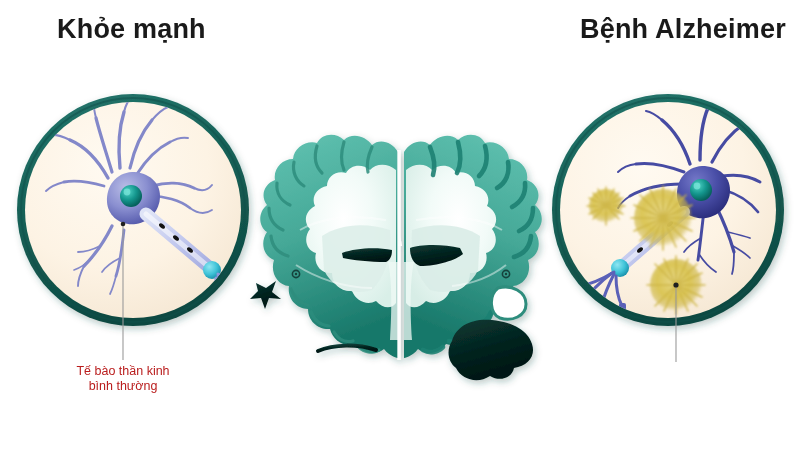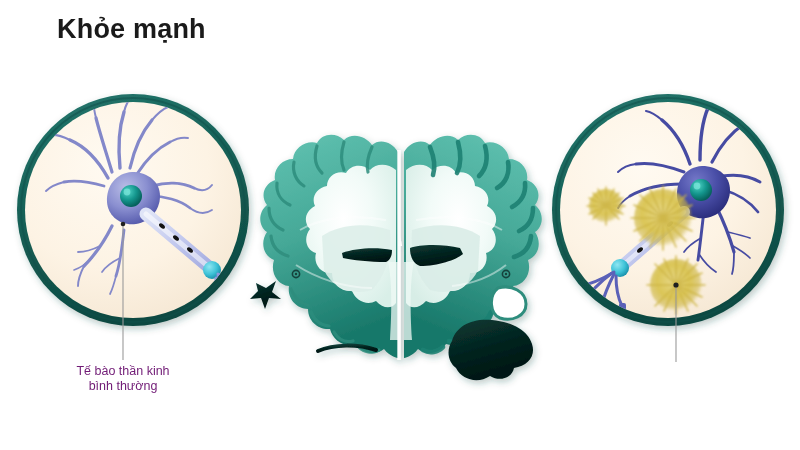--- a/index.html
+++ b/index.html
@@ -35,21 +35,21 @@
     white-space: nowrap;
   }
   #title-healthy { left: 57px;  top: 14px; }
   #title-disease { left: 580px; top: 14px; }
 
   
   .caption {
     position: absolute;
     font-family: "Liberation Sans", sans-serif;
     font-size: 12.5px;
-    color: #701a75;
+    color: #b91c1c;
     line-height: 15px;
     text-align: center;
     white-space: pre-line;
   }
   #caption-healthy { left: 48px;  top: 364px; width: 150px; }
   #caption-disease { left: 622px; top: 368px; width: 150px; }
 
   svg { display: block; }
   .svg-layer {
     position: absolute;
@@ -520,18 +520,19 @@
     <g>
       <line x1="123" y1="224" x2="123" y2="360" stroke="#9a9a9a" stroke-width="1.1"></line>
       <circle cx="123" cy="224" r="2.3" fill="#1f1f1f"></circle>
       <line x1="676" y1="285" x2="676" y2="362" stroke="#9a9a9a" stroke-width="1.1"></line>
       <circle cx="676" cy="285" r="2.6" fill="#1f1f1f"></circle>
     </g>
   </svg>
 
   <div class="title" id="title-healthy">Khỏe mạnh</div>
 
+  <div class="title" id="title-disease">Bệnh Alzheimer</div>
 
   <div class="caption" id="caption-healthy">Tế bào thần kinh
 bình thường</div>
 
 
 </div>
 
 </body></html>

